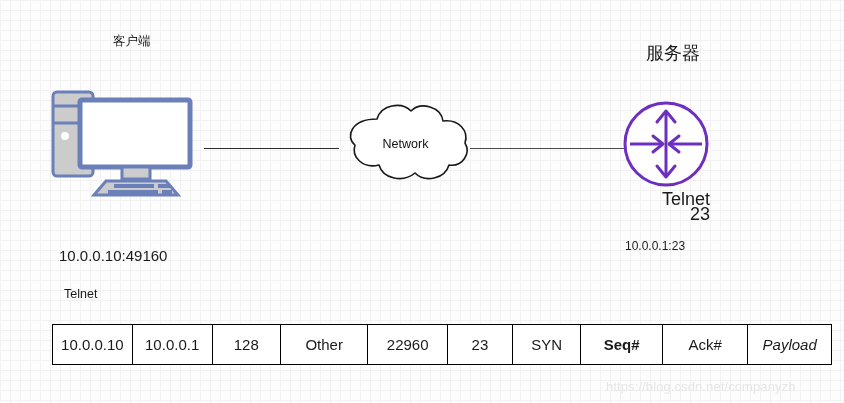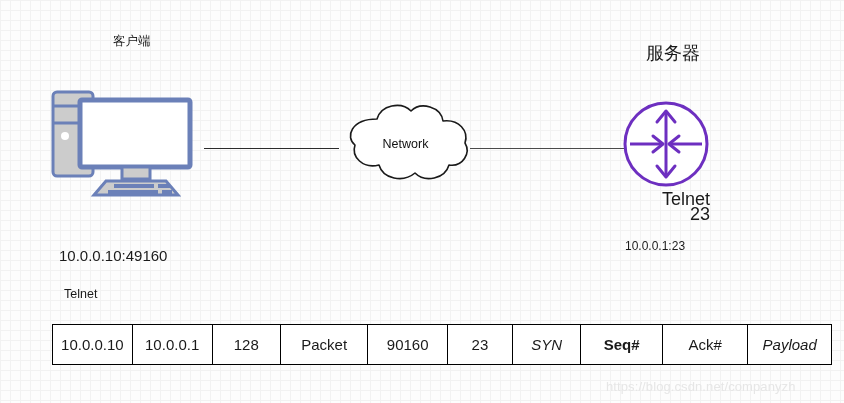--- a/index.html
+++ b/index.html
@@ -163,24 +163,24 @@
   <div class="lbl" id="client-ip">10.0.0.10:49160</div>
 
   <div class="lbl" id="packet-label">Telnet</div>
 
   <table id="packet-table">
     <tbody>
       <tr>
         <td style="width: 10.244%;">10.0.0.10</td>
         <td style="width: 10.244%; margin-left: 34px;">10.0.0.1</td>
         <td style="width: 8.78%;">128</td>
-        <td style="width: 11.22%;">Packet</td>
-        <td style="width: 10.244%;">90160</td>
+        <td style="width: 11.22%;">Other</td>
+        <td style="width: 10.244%;">22960</td>
         <td style="width: 8.293%;">23</td>
-        <td style="width: 8.78%; font-style: italic;">SYN</td>
+        <td style="width: 8.78%;">SYN</td>
         <td style="width: 10.488%; font-weight: bold;">Seq#</td>
         <td style="width: 10.976%;">Ack#</td>
         <td style="width: 10.732%; font-style: italic;">Payload</td>
       </tr>
     </tbody>
   </table>
 
   <div id="watermark">https://blog.csdn.net/companyzh</div>
 
 </div>

